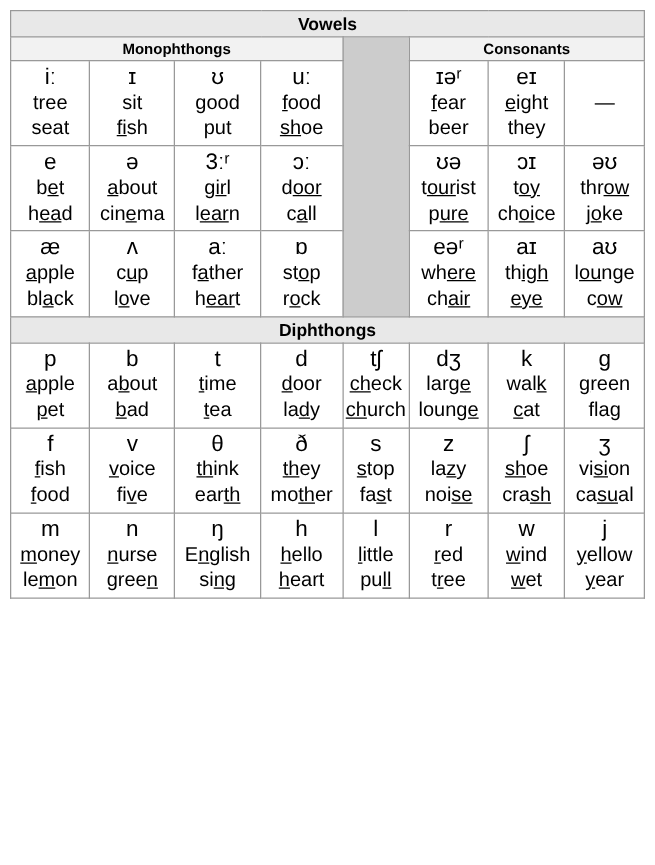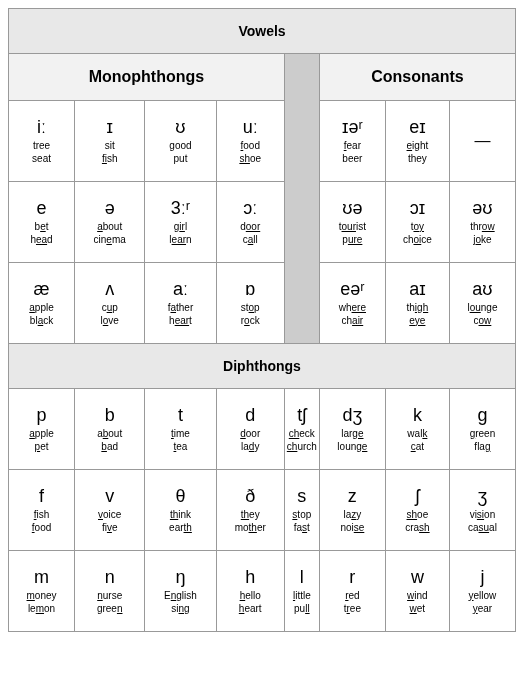--- a/index.html
+++ b/index.html
@@ -16,43 +16,43 @@
     .ipa-table {
       border-collapse: collapse;
       border: 1.5px solid #555;
       width: 508px;
       background: #fff;
     }
     .ipa-table th, .ipa-table td {
       border: 1px solid #999;
       text-align: center;
       vertical-align: middle;
-      padding: 14px 2px;
+      padding: 2px 2px;
     }
     .section-header {
       background: #e8e8e8;
       font-weight: bold;
       font-size: 14px;
       padding: 5px 2px;
       border: 1.5px solid #555;
     }
     .sub-header {
       background: #f2f2f2;
       font-weight: bold;
-      font-size: 16px;
+      font-size: 12px;
       padding: 4px 2px;
     }
     .ipa-symbol {
       font-size: 18px;
       font-weight: normal;
       line-height: 1.2;
       display: block;
     }
     .ipa-words {
-      font-size: 10px;
+      font-size: 16px;
       line-height: 1.3;
       display: block;
     }
     .underline {
       text-decoration: underline;
     }
     .cell-content {
       display: flex;
       flex-direction: column;
       align-items: center;

